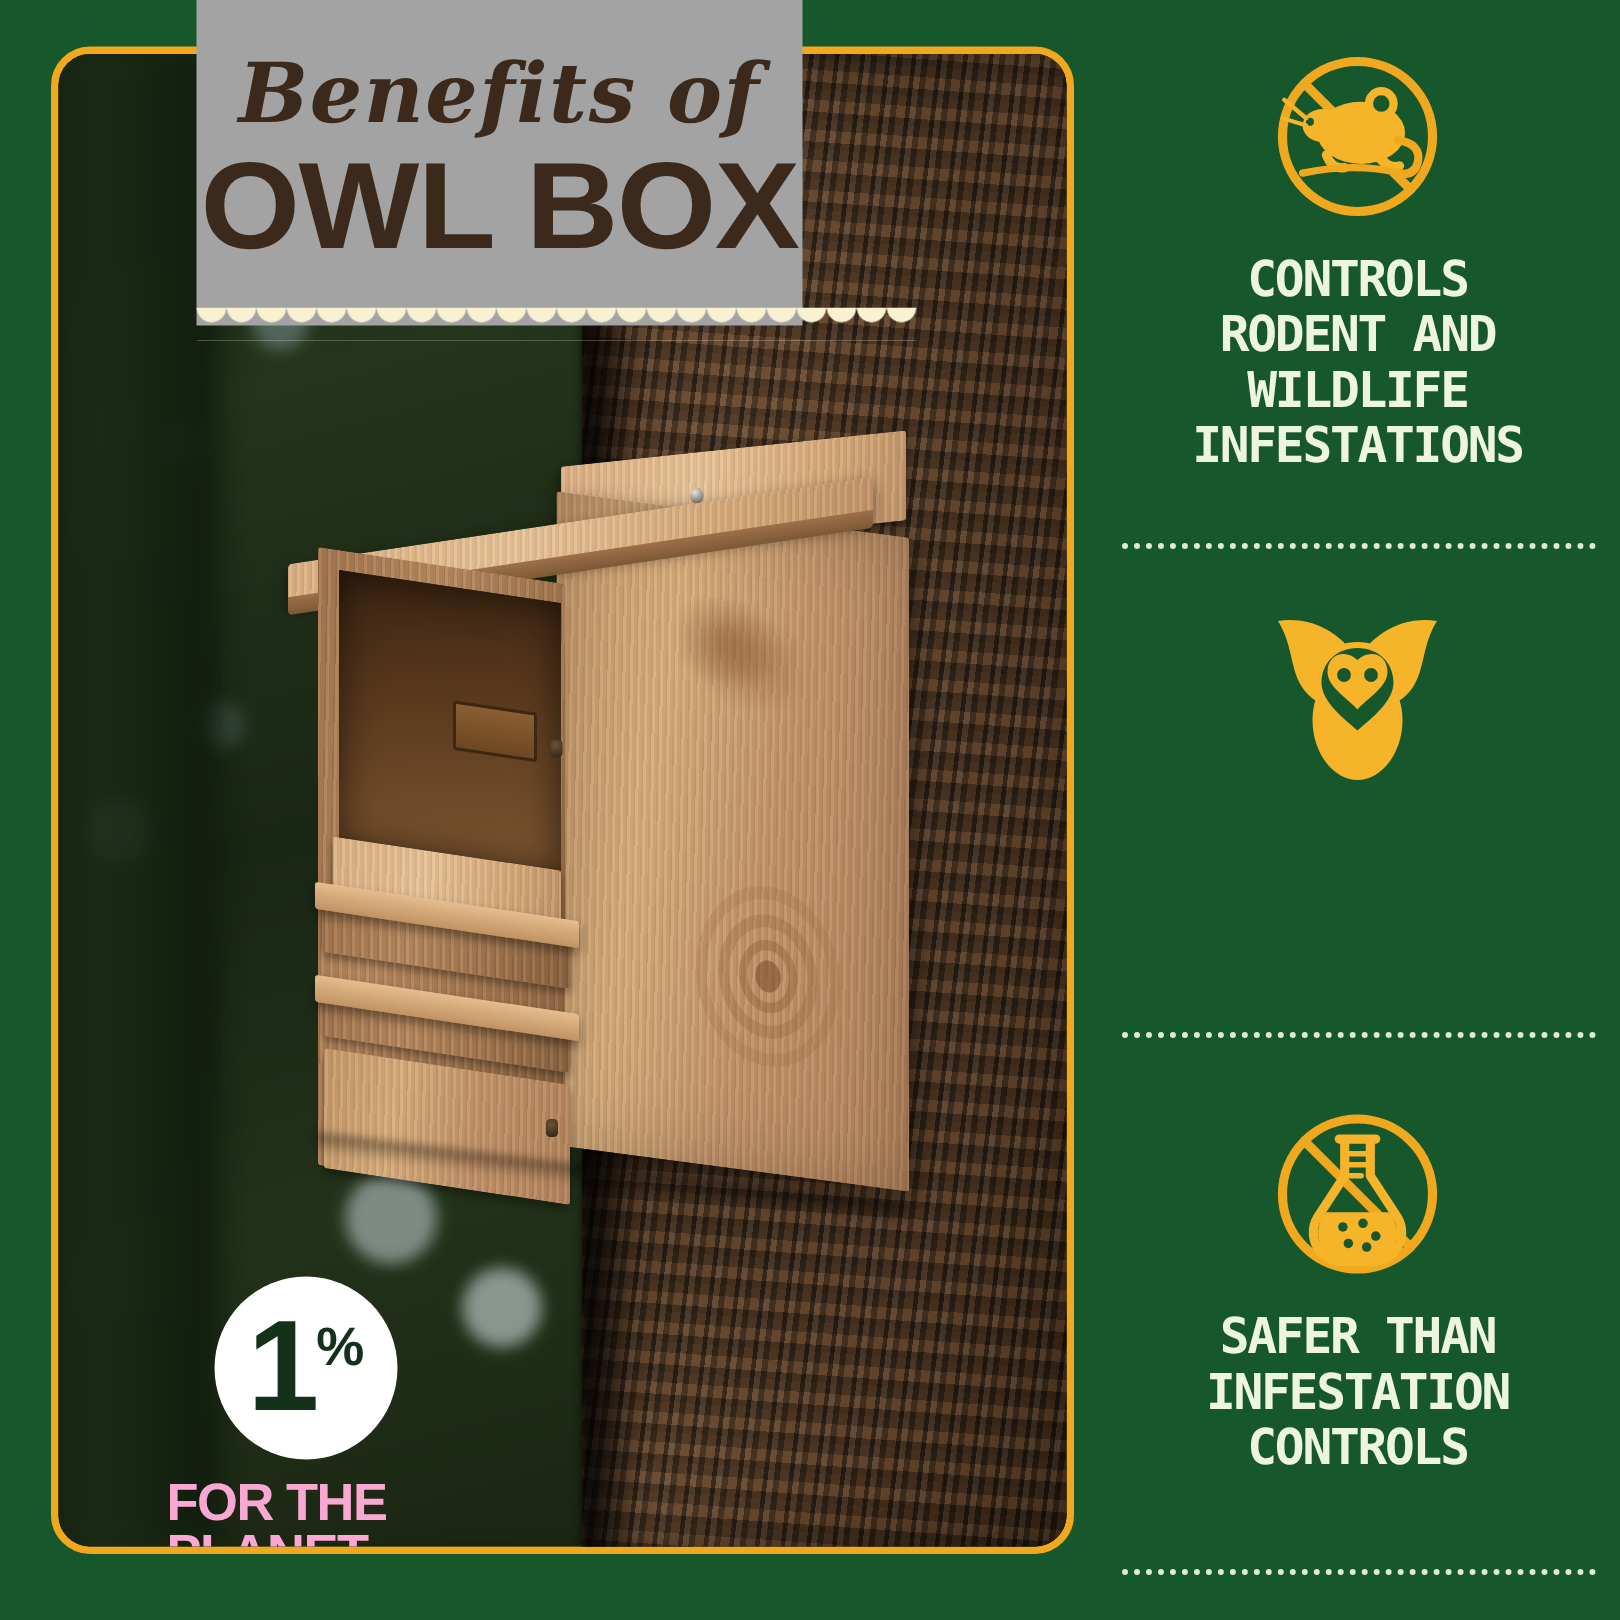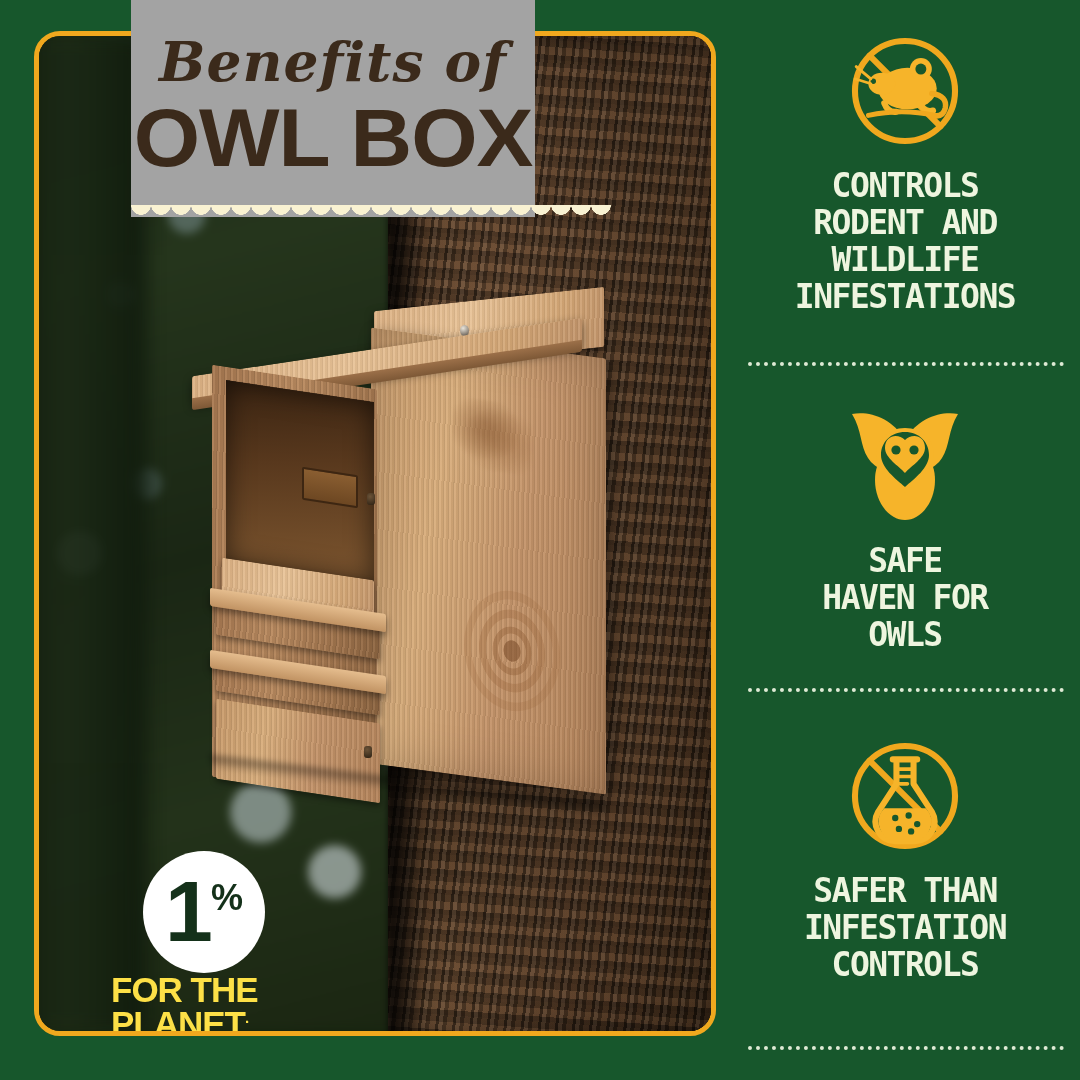--- a/index.html
+++ b/index.html
@@ -230,21 +230,22 @@
     font-family: "Liberation Sans", sans-serif;
     font-weight: 700; font-size: 86px; color: #14311a;
     line-height: .86; letter-spacing: -3px;
   }
   .planet-circle .pct {
     font-family: "Liberation Sans", sans-serif;
     font-weight: 700; font-size: 36px; color: #14311a;
     align-self: flex-start; margin-top: 26px; margin-left: 1px;
   }
   .planet-words {
-    color: #fde047;
+    margin-top: 12px;
+    color: #f9a8d4;
     font-family: "Liberation Sans", sans-serif;
     font-weight: 700;
     font-size: 35px;
     line-height: .98;
     letter-spacing: -1px;
   }
   .planet-words .l2 .reg { font-size: 15px; vertical-align: super; }
 
   
   .banner {
@@ -420,23 +421,20 @@
             <path d="M75 30 C88 8 110 1 128 4 c-10 16 -8 32 -16 44 c-7 11 -22 17 -37 17 Z"></path>
             <path d="M75 36 c-18 0 -30 14 -30 34 c0 22 14 40 30 40 c16 0 30 -18 30 -40 c0 -20 -12 -34 -30 -34 Z"></path>
             <path d="M75 18 c-17 0 -29 12 -29 27 c0 15 17 28 29 38 c12 -10 29 -23 29 -38 c0 -15 -12 -27 -29 -27 Z"></path>
           </g>
           <path d="M75 22 c-14 0 -24 10 -24 23 c0 13 15 24 24 32 c9 -8 24 -19 24 -32 c0 -13 -10 -23 -24 -23 Z" fill="#17572c"></path>
           <path d="M75 30 c-7 -7 -20 -5 -20 8 c0 10 14 18 20 25 c6 -7 20 -15 20 -25 c0 -13 -13 -15 -20 -8 Z" fill="#f6b42a"></path>
           <circle cx="66" cy="40" r="4.6" fill="#17572c"></circle>
           <circle cx="84" cy="40" r="4.6" fill="#17572c"></circle>
         </svg>
       </div>
-      <div class="label">SAFE
-HAVEN FOR
-OWLS</div>
     </div>
 
     <div class="divider d2"></div>
 
     <div class="benefit b3">
       <div class="icon">
         <svg width="122" height="122" viewBox="0 0 100 100" aria-hidden="true">
           <circle cx="50" cy="50" r="41" fill="none" stroke="#f0a81e" stroke-width="5"></circle>
           <line x1="21" y1="21" x2="79" y2="79" stroke="#f0a81e" stroke-width="5" stroke-linecap="round"></line>
           <path d="M40 20 h20 M43 20 v20 L28 63 a16 16 0 0 0 14 24 h16 a16 16 0 0 0 14 -24 L57 40 V20" fill="none" stroke="#f6b42a" stroke-width="5" stroke-linejoin="round" stroke-linecap="round"></path>

